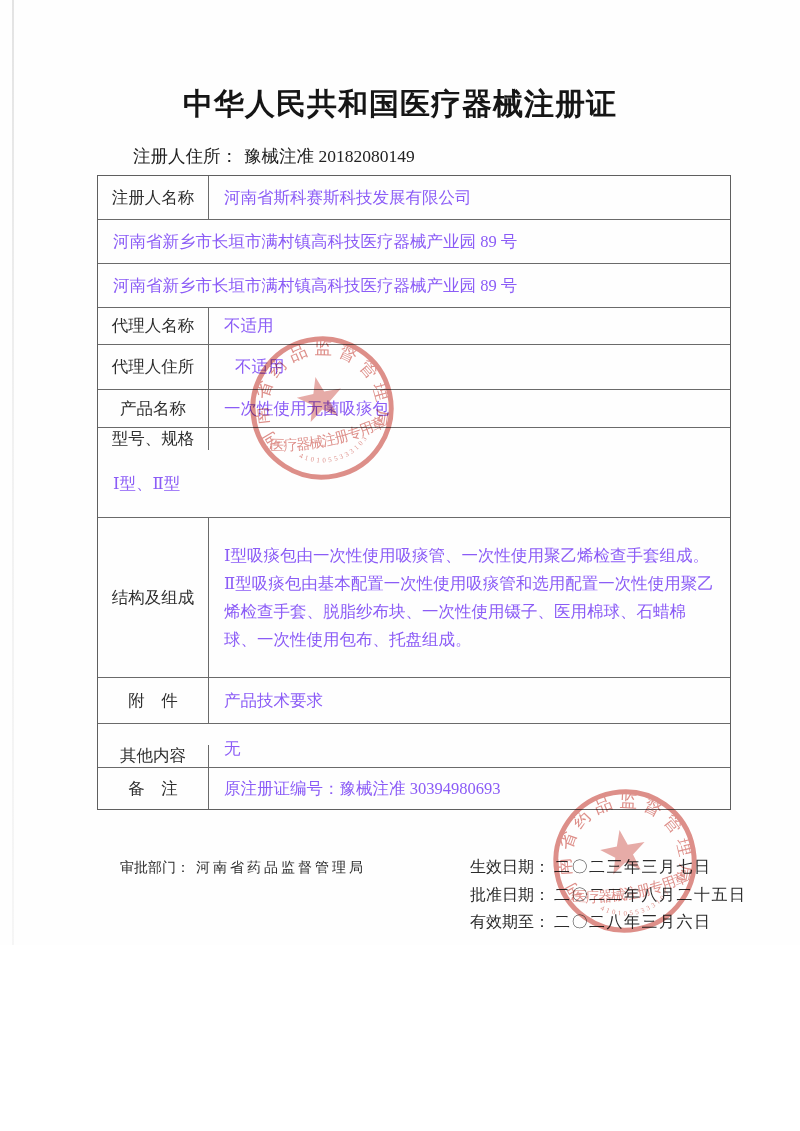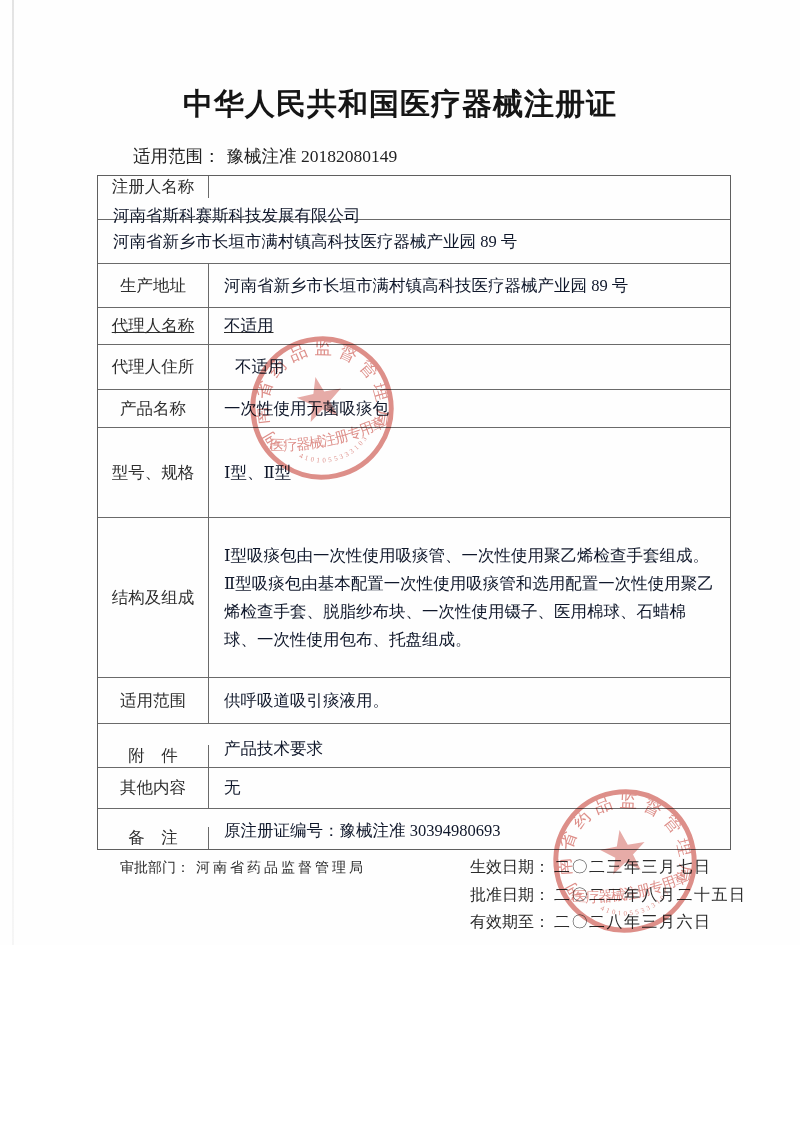--- a/index.html
+++ b/index.html
@@ -29,43 +29,43 @@
   }
   .cert-no .num{padding-left:6px;}
   
   .cert-table{
     position:absolute;left:97px;top:175px;width:634px;
     border:1px solid #5f5f5f;
     box-sizing:border-box;
     font-size:16.5px;
   }
   .trow{display:flex;box-sizing:border-box;border-bottom:1px solid #6a6a6a;}
-  .trow:last-child{border-bottom:none;align-items:flex-end;}
-  .trow:nth-child(1){height:44px;flex-direction:column;}
+  .trow:last-child{border-bottom:none;}
+  .trow:nth-child(1){height:44px;}
   .trow:nth-child(2){height:44px;}
   .trow:nth-child(3){height:44px;}
-  .trow:nth-child(4){height:37px;text-decoration:underline;}
+  .trow:nth-child(4){height:37px;}
   .trow:nth-child(5){height:45px;gap:11px;}
   .trow:nth-child(6){height:38px;}
-  .trow:nth-child(7){height:90px;}
+  .trow:nth-child(7){height:90px;flex-direction:column;}
   .trow:nth-child(8){height:160px;}
   .trow:nth-child(9){height:46px;}
   .trow:nth-child(10){height:44px;align-items:flex-end;}
   .trow:nth-child(11){height:41px;}
   .trow:nth-child(12){height:40px;}
   .lcell{
     width:111px;min-width:111px;box-sizing:border-box;
     border-right:1px solid #6a6a6a;
     display:flex;align-items:center;justify-content:center;
     text-align:center;color:#2e2e2e;
   }
   .vcell{
     flex:1;display:flex;align-items:center;
     padding:4px 12px 4px 15px;
-    line-height:28px;color:#0f172a;
+    line-height:28px;color:#8b5cf6;
   }
   
   .dept{
     position:absolute;left:120px;top:859px;
     font-size:14px;
   }
   .dept .val{letter-spacing:3px;padding-left:6px;}
   .dates{
     position:absolute;left:470px;top:857px;
     font-size:16px;
@@ -84,33 +84,32 @@
 </style>
 </head>
 <body>
 
 <div class="page">
   <div class="scan-artifact"></div>
 
   <div class="title">中华人民共和国医疗器械注册证</div>
 
   <div class="cert-no">
-    <span>适用范围：</span><span class="num">豫械注准 20182080149</span>
+    <span>注册人住所：</span><span class="num">豫械注准 20182080149</span>
   </div>
 
   <div class="cert-table">
     <div class="trow">
       <div class="lcell">注册人名称</div>
       <div class="vcell">河南省斯科赛斯科技发展有限公司</div>
     </div>
     <div class="trow">
       <div class="vcell">河南省新乡市长垣市满村镇高科技医疗器械产业园 89 号</div>
     </div>
     <div class="trow">
-      <div class="lcell">生产地址</div>
       <div class="vcell">河南省新乡市长垣市满村镇高科技医疗器械产业园 89 号</div>
     </div>
     <div class="trow">
       <div class="lcell">代理人名称</div>
       <div class="vcell">不适用</div>
     </div>
     <div class="trow">
       <div class="lcell">代理人住所</div>
       <div class="vcell">不适用</div>
     </div>
@@ -118,24 +117,20 @@
       <div class="lcell">产品名称</div>
       <div class="vcell">一次性使用无菌吸痰包</div>
     </div>
     <div class="trow">
       <div class="lcell">型号、规格</div>
       <div class="vcell">Ⅰ型、Ⅱ型</div>
     </div>
     <div class="trow">
       <div class="lcell">结构及组成</div>
       <div class="vcell">Ⅰ型吸痰包由一次性使用吸痰管、一次性使用聚乙烯检查手套组成。Ⅱ型吸痰包由基本配置一次性使用吸痰管和选用配置一次性使用聚乙烯检查手套、脱脂纱布块、一次性使用镊子、医用棉球、石蜡棉球、一次性使用包布、托盘组成。</div>
-    </div>
-    <div class="trow">
-      <div class="lcell">适用范围</div>
-      <div class="vcell">供呼吸道吸引痰液用。</div>
     </div>
     <div class="trow">
       <div class="lcell">附　件</div>
       <div class="vcell">产品技术要求</div>
     </div>
     <div class="trow">
       <div class="lcell">其他内容</div>
       <div class="vcell">无</div>
     </div>
     <div class="trow">

